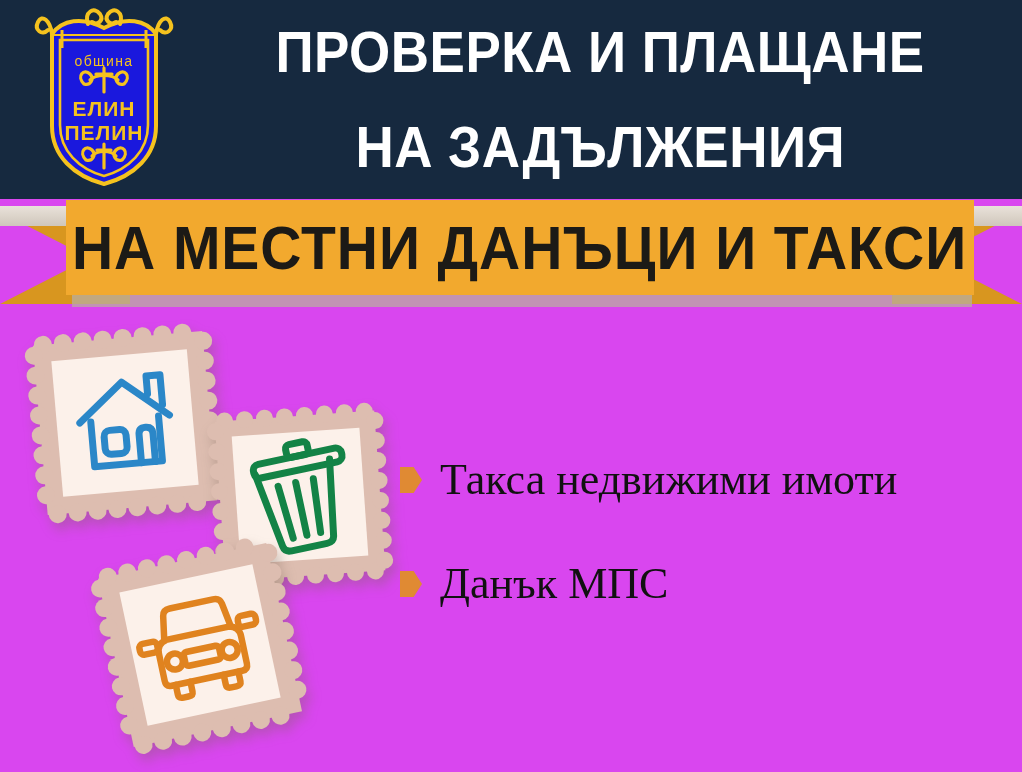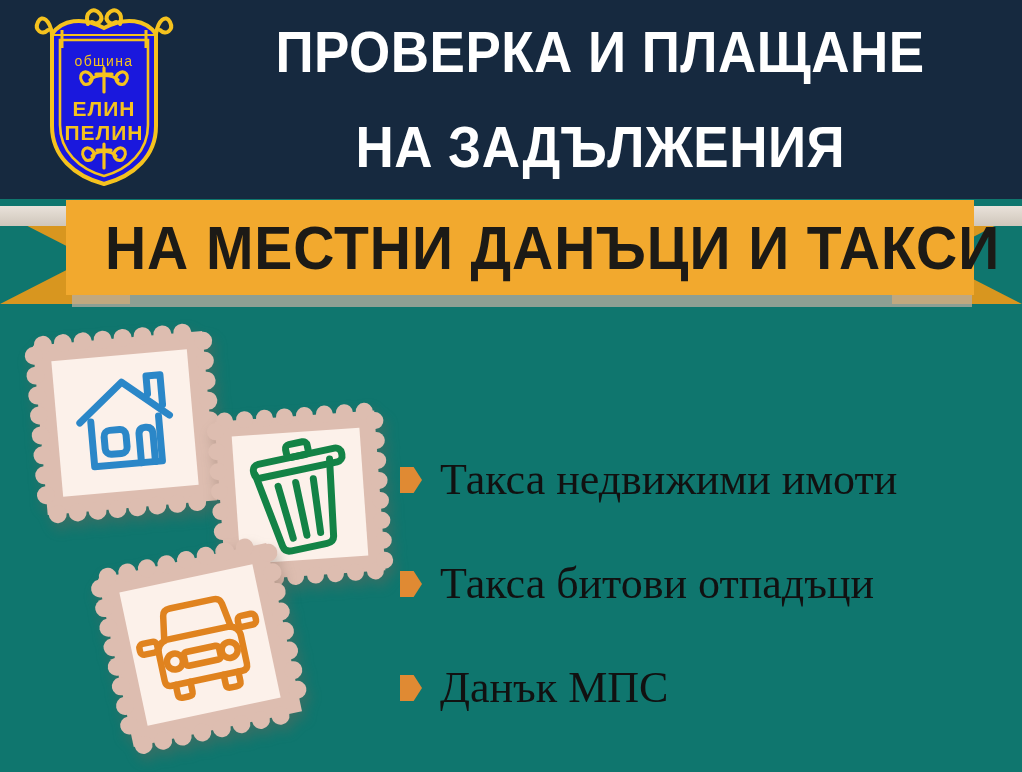--- a/index.html
+++ b/index.html
@@ -14,21 +14,21 @@
     background: #e7e0d9;
     font-family: "Liberation Sans", sans-serif;
     position: relative;
   }
 
   #poster {
     position: absolute;
     inset: 0;
     width: 1022px;
     height: 772px;
-    background: #0f766e;
+    background: #d946ef;
     overflow: hidden;
   }
 
   
   .header-bar {
     position: absolute;
     left: 0;
     top: 0;
     width: 1022px;
     height: 199px;
@@ -116,20 +116,21 @@
   }
   .ribbon-main {
     position: absolute;
     left: 66px;
     top: 2px;
     width: 908px;
     height: 95px;
     background: #f2a92e;
     display: flex;
     align-items: center;
+    justify-content: center;
   }
   .ribbon-main .ribbon-text {
     color: #1c1a16;
     font-family: "Liberation Sans Narrow", "Liberation Sans", sans-serif;
     font-weight: bold;
     font-size: 62px;
     letter-spacing: 1px;
     white-space: nowrap;
     transform: scaleX(0.92);
     transform-origin: center center;
@@ -420,21 +421,17 @@
     </svg>
   </div>
 
   <div class="bullet-list">
     <div class="bullet-row">
       <span class="bullet-marker"></span>
       <span class="bullet-label">Такса недвижими имоти</span>
     </div>
     <div class="bullet-row">
       <span class="bullet-marker"></span>
-      <span class="bullet-label">Такса битови отпадъци</span>
-    </div>
-    <div class="bullet-row">
-      <span class="bullet-marker"></span>
       <span class="bullet-label">Данък МПС</span>
     </div>
   </div>
 
 </div>
 
 </body></html>

